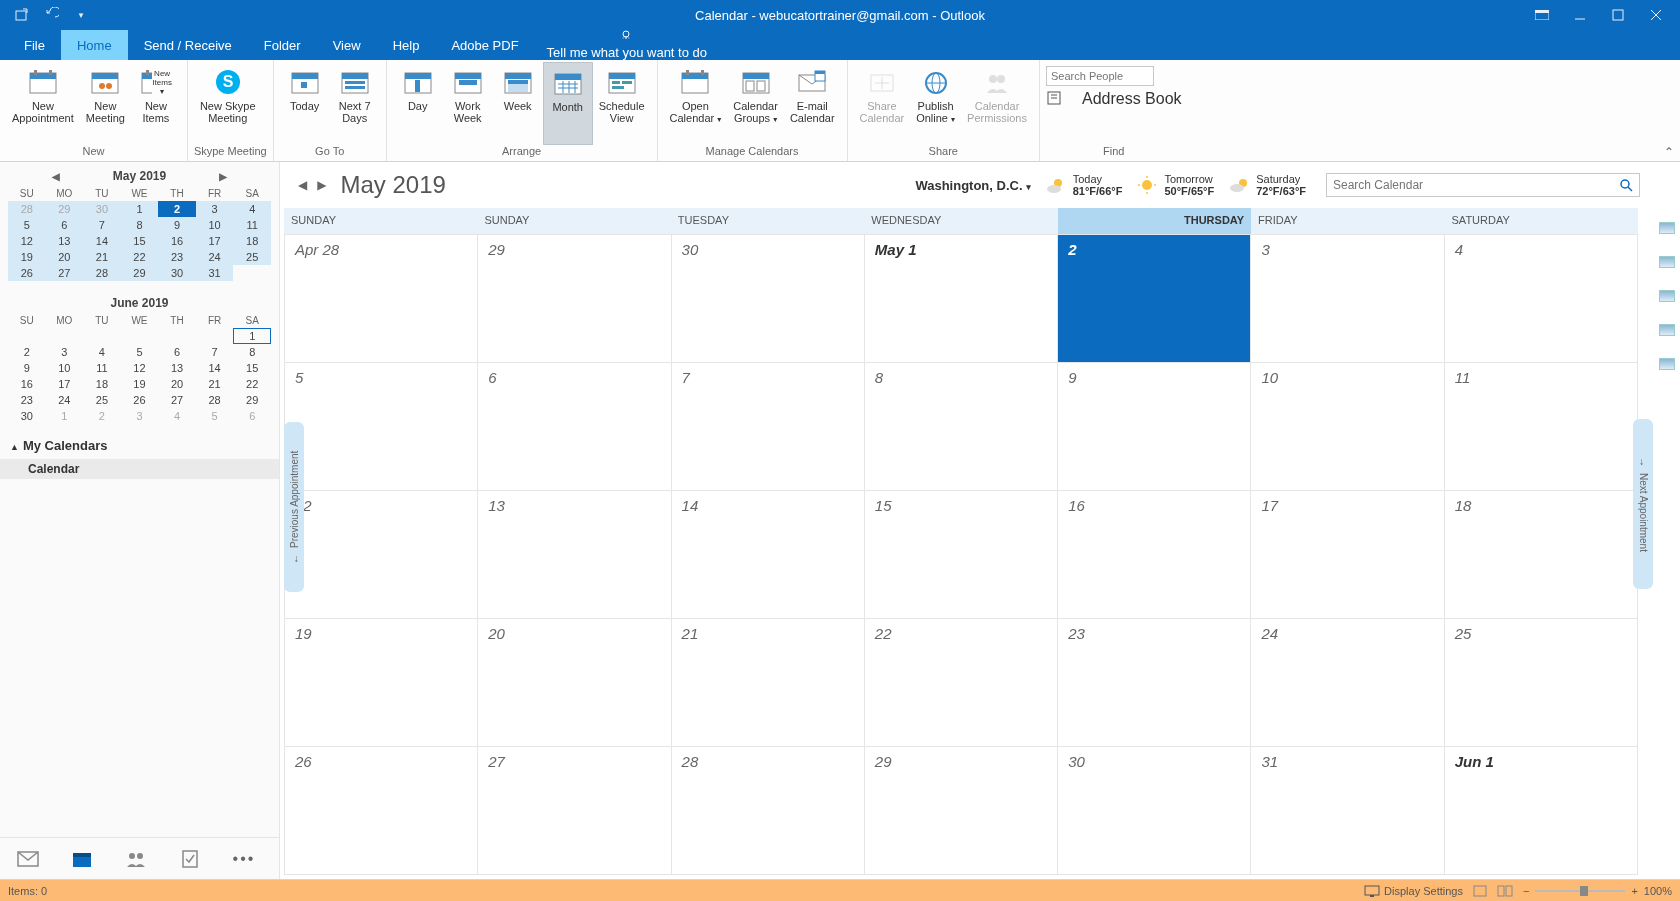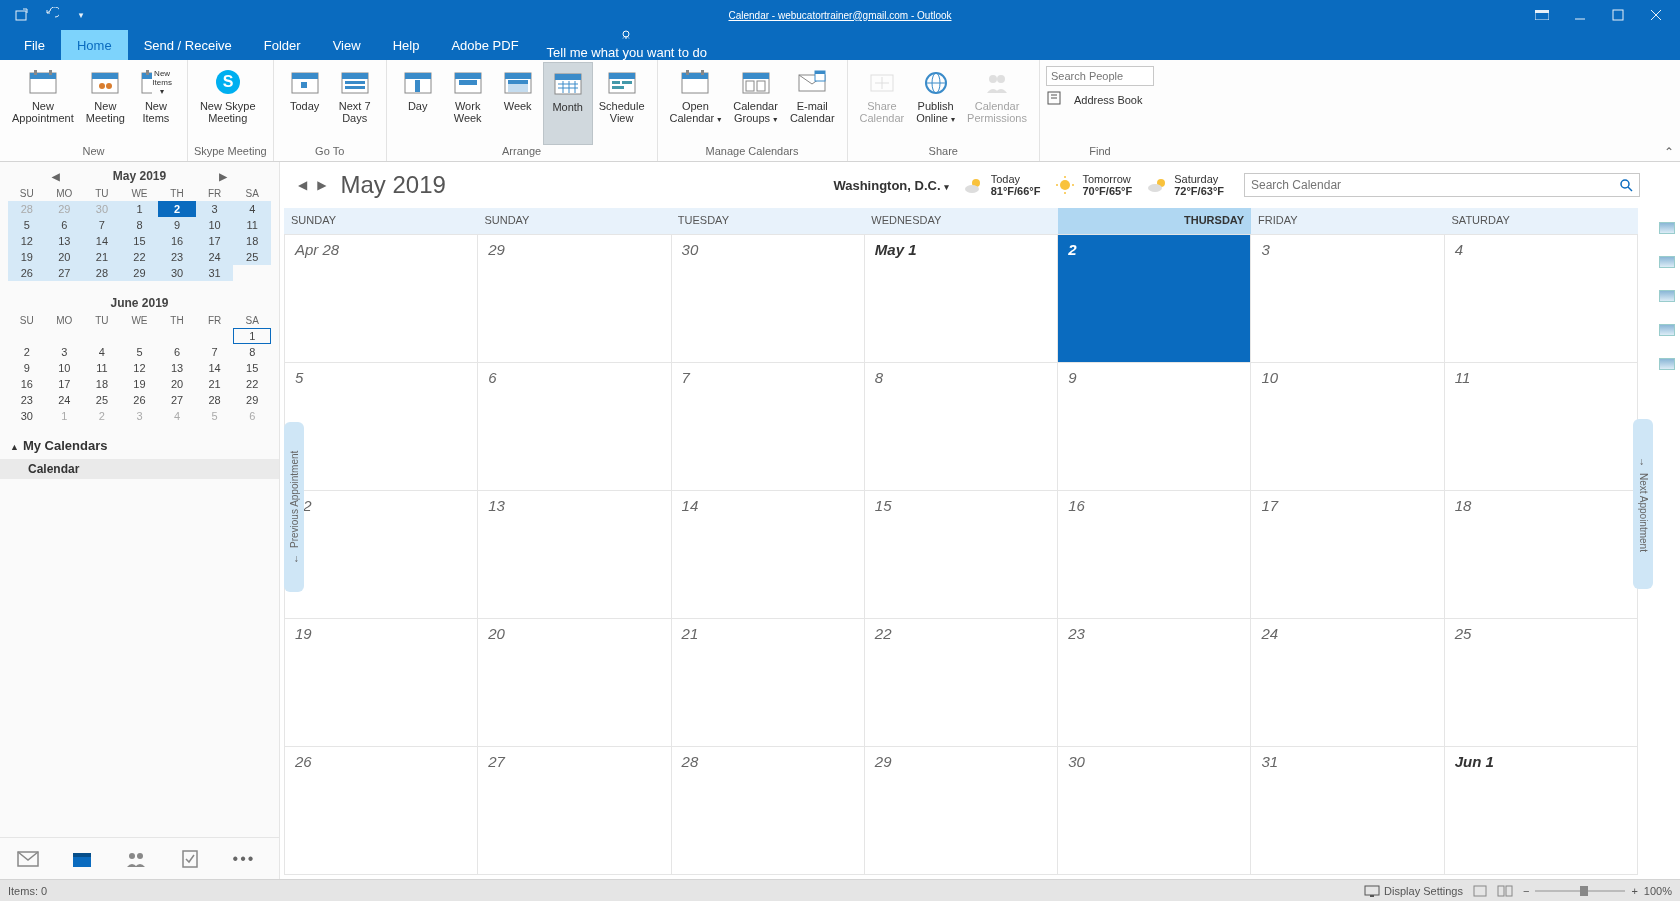--- a/index.html
+++ b/index.html
@@ -1,36 +1,36 @@
 <!DOCTYPE html>
 <html><head>
 <meta charset="utf-8">
 <style>
 * { box-sizing: border-box; margin: 0; padding: 0; font-family: "Segoe UI", Arial, sans-serif; }
 body { width: 1680px; height: 901px; background: #fff; overflow: hidden; font-size: 12px; color: #333; display: flex; flex-direction: column; }
 .titlebar { height: 30px; background: #0a6bbf; color: #fff; display: flex; align-items: center; position: relative; }
 .titlebar .qa { display: flex; gap: 12px; padding-left: 12px; }
 .titlebar .qa-icon { width: 18px; height: 18px; display: flex; align-items: center; justify-content: center; opacity: .9; }
-.titlebar .title { position: absolute; left: 50%; transform: translateX(-50%); font-size: 10px; text-decoration: underline; }
+.titlebar .title { position: absolute; left: 50%; transform: translateX(-50%); font-size: 13px; }
 .titlebar .winbtns { margin-left: auto; display: flex; gap: 10px; padding-right: 10px; }
 .titlebar .winbtn { width: 28px; height: 20px; display: flex; align-items: center; justify-content: center; opacity: .9; }
 .tabs { height: 30px; background: #0a6bbf; color: #fff; display: flex; align-items: stretch; padding-left: 8px; }
 .tab { padding: 0 16px; font-size: 13px; display: flex; align-items: center; cursor: pointer; }
 .tab.active { background: #7dd3fc; color: #0a6bbf; }
 .tellme { display: flex; align-items: center; gap: 6px; padding: 0 12px; font-size: 13px; flex-direction: column; }
 .ribbon { height: 102px; background: #fdfdfd; border-bottom: 1px solid #d4d4d4; display: flex; position: relative; }
 .rgroup { display: flex; flex-direction: column; border-right: 1px solid #e3e3e3; padding: 2px 6px 0 6px; }
 .rgroup .row { display: flex; flex: 1; }
 .rgroup .label { height: 16px; font-size: 11px; color: #666; text-align: center; padding-bottom: 2px; position: relative; }
 .rbtn { display: flex; flex-direction: column; align-items: center; justify-content: flex-start; padding: 4px 6px 0 6px; min-width: 50px; cursor: pointer; font-size: 11px; color: #333; text-align: center; }
 .rbtn.disabled { opacity: .45; }
 .rbtn .icn { width: 32px; height: 32px; display: flex; align-items: center; justify-content: center; margin-bottom: 2px; }
 .rbtn.active { background: #d0d8dd; border: 1px solid #bcc4c9; }
 .findgrp .search-people { width: 108px; height: 20px; border: 1px solid #c8c8c8; padding: 1px 4px; font-size: 11px; }
-.findgrp .ab { display: flex; align-items: flex-end; gap: 12px; font-size: 11px; margin-top: 4px; }
+.findgrp .ab { display: flex; align-items: flex-start; gap: 20px; font-size: 16px; margin-top: 4px; }
 .collapse-caret { position: absolute; right: 6px; bottom: 2px; color: #666; }
 .body { flex: 1; display: flex; min-height: 0; }
 .sidebar { width: 280px; border-right: 1px solid #e5e5e5; display: flex; flex-direction: column; background: #fafafa; }
 .minical { padding: 4px 8px 8px 8px; }
 .minical-head { display: flex; align-items: center; justify-content: center; position: relative; height: 20px; font-size: 12px; font-weight: 600; color: #444; }
 .minical-head .nav { position: absolute; color: #666; font-size: 10px; cursor: pointer; padding: 2px 4px; }
 .minical-head .nav.left { left: 40px; } .minical-head .nav.right { right: 40px; }
 .minical table { width: 100%; border-collapse: collapse; table-layout: fixed; }
 .minical th { font-size: 10px; font-weight: 400; color: #666; padding: 2px 0; }
 .minical td { font-size: 11px; text-align: center; padding: 2px 0; color: #444; }
@@ -45,36 +45,36 @@
 .navbar .nb { width: 24px; height: 24px; display: flex; align-items: center; justify-content: center; color: #666; cursor: pointer; }
 .navbar .nb.active { color: #0a6bbf; }
 .main { flex: 1; display: flex; flex-direction: column; position: relative; }
 .header { height: 40px; display: flex; align-items: center; padding: 6px 14px 0 14px; gap: 10px; }
 .header .navarrows { display: flex; gap: 2px; color: #666; }
 .header .title { font-size: 24px; color: #555; }
 .weather { margin-left: auto; display: flex; gap: 14px; align-items: center; }
 .wloc { font-size: 13px; font-weight: 600; color: #333; }
 .wday { display: flex; align-items: center; gap: 6px; font-size: 11px; }
 .wday .big { font-weight: 700; }
-.searchcal { margin-left: 10px; width: 396px; height: 24px; border: 1px solid #c8c8c8; display: flex; align-items: center; padding: 0 6px; }
+.searchcal { margin-left: 10px; width: 314px; height: 24px; border: 1px solid #c8c8c8; display: flex; align-items: center; padding: 0 6px; }
 .searchcal input { flex: 1; border: none; outline: none; font-size: 12px; }
 .dayheads { display: flex; height: 26px; background: #e8f2fb; margin: 6px 16px 0 4px; }
 .dayheads div { flex: 1; font-size: 11px; color: #555; padding: 6px 7px; }
 .dayheads div.hl { background: #b0d7f2; font-weight: 700; color: #333; text-align: right; }
 .grid { flex: 1; display: flex; flex-direction: column; margin: 0 16px 4px 4px; border: 1px solid #e5e5e5; }
 .gridrow { flex: 1; display: flex; border-top: 1px solid #e5e5e5; }
 .gridrow:first-child { border-top: none; }
 .cell { flex: 1; border-left: 1px solid #e5e5e5; padding: 6px 10px; font-size: 15px; color: #666; font-style: italic; }
 .cell:first-child { border-left: none; }
 .cell.today { background: #0a6bbf; color: #fff; font-weight: 700; }
 .cell.bold { font-weight: 700; color: #333; }
 .apptab { position: absolute; width: 20px; height: 170px; background: #cfe6f6; display: flex; align-items: center; justify-content: center; font-size: 10px; color: #666; border-radius: 6px; }
 .apptab.prev { left: 4px; top: 260px; writing-mode: vertical-rl; transform: rotate(180deg); }
 .apptab.next { right: 1px; top: 257px; writing-mode: vertical-rl; }
-.statusbar { height: 22px; border-top: 1px solid #d4d4d4; background: #e5e5e5; display: flex; align-items: center; font-size: 11px; color: #555; padding: 0 8px; }
+.statusbar { height: 22px; border-top: 1px solid #d4d4d4; background: #fdba74; display: flex; align-items: center; font-size: 11px; color: #555; padding: 0 8px; }
 .statusbar .right { margin-left: auto; display: flex; align-items: center; gap: 10px; }
 .zoom { display: flex; align-items: center; gap: 6px; }
 .zoom .track { width: 90px; height: 2px; background: #bbb; position: relative; }
 .zoom .thumb { position: absolute; left: 50%; top: -4px; width: 8px; height: 10px; background: #888; }
 .rightrail { width: 26px; background: #fff; display: flex; flex-direction: column; align-items: center; gap: 22px; padding-top: 60px; }
 .rightrail div { width: 16px; height: 12px; background: linear-gradient(#8ab6d6,#dcecf6); border: 1px solid #9cc; }
 svg { display: block; }
 </style>
 </head>
 <body>
@@ -578,21 +578,21 @@
                 <circle cx="11" cy="10" r="5" fill="#f9c23c"></circle>
                 <g stroke="#f9c23c" stroke-width="1.5">
                   <line x1="11" y1="1" x2="11" y2="3"></line>
                   <line x1="11" y1="17" x2="11" y2="19"></line>
                   <line x1="2" y1="10" x2="4" y2="10"></line>
                   <line x1="18" y1="10" x2="20" y2="10"></line>
                 </g>
               </svg>
               <div>
                 <div>Tomorrow</div>
-                <div class="big">70°F/65°F</div>
+                <div class="big">50°F/65°F</div>
               </div>
             </div>
             <div class="wday">
               <svg width="22" height="20">
                 <circle cx="15" cy="8" r="4" fill="#f9c23c"></circle>
                 <ellipse cx="9" cy="13" rx="7" ry="4" fill="#ddd"></ellipse>
               </svg>
               <div>
                 <div>Saturday</div>
                 <div class="big">72°F/63°F</div>

